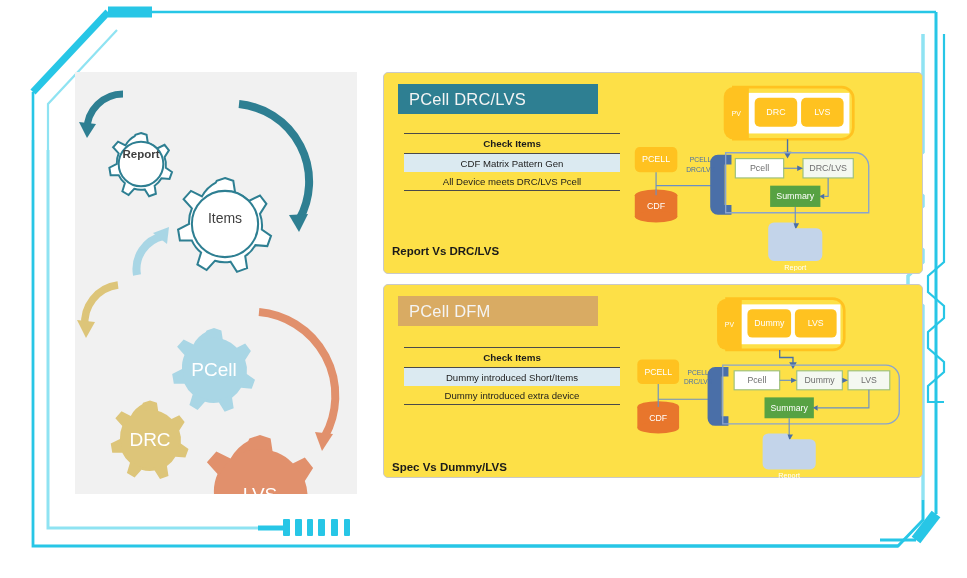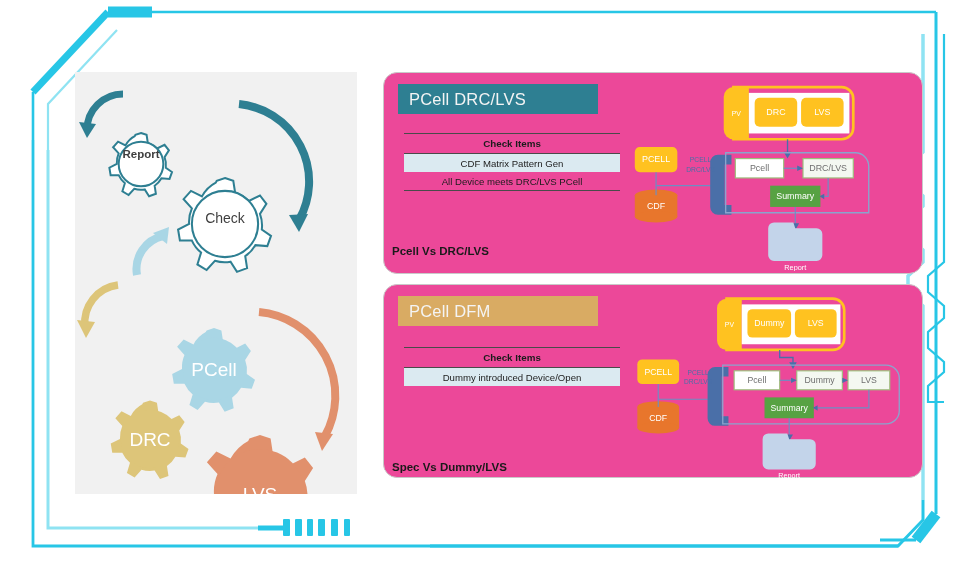--- a/index.html
+++ b/index.html
@@ -30,23 +30,23 @@
   }
   .gl-stdcell { left: 20px;  top: 76px;  width: 92px; font-size: 11.5px; color: #3f3f3f; font-weight: 600; }
   .gl-sram    { left: 104px; top: 138px; width: 92px; font-size: 14px;   color: #3f3f3f; }
   .gl-pcell   { left: 84px;  top: 287px; width: 110px; font-size: 19px;  color: #ffffff; }
   .gl-drc     { left: 20px;  top: 357px; width: 110px; font-size: 19px;  color: #ffffff; }
   .gl-lvs     { left: 130px; top: 412px; width: 110px; font-size: 19px;  color: #ffffff; }
 
   
   .card {
     position: absolute;
-    background: #ec4899;
+    background: #fde047;
     border: 1px solid #c9c9c9;
-    border-radius: 14px;
+    border-radius: 5px;
     box-sizing: border-box;
   }
   #card-top    { left: 383px; top: 72px;  width: 540px; height: 202px; }
   #card-bottom { left: 383px; top: 284px; width: 540px; height: 194px; }
 
   .card-header {
     position: absolute; left: 14px; top: 11px;
     width: 200px; height: 30px;
     display: flex; align-items: center;
     padding-left: 11px; box-sizing: border-box;
@@ -217,41 +217,41 @@
 
         <path d="M 43 213 A 38 38 0 0 0 10 255" stroke="#ddc579" stroke-width="7.5"></path>
         <path d="M 2 248 L 11 266 L 20 250 Z" fill="#ddc579" stroke="none"></path>
 
         <path d="M 184 240 A 84 84 0 0 1 250 364" stroke="#e1906c" stroke-width="8"></path>
         <path d="M 240 360 L 247 379 L 258 362 Z" fill="#e1906c" stroke="none"></path>
       </g>
     </svg>
 
     <div class="gear-label gl-stdcell">Report</div>
-    <div class="gear-label gl-sram">Check</div>
+    <div class="gear-label gl-sram">Items</div>
     <div class="gear-label gl-pcell">PCell</div>
     <div class="gear-label gl-drc">DRC</div>
     <div class="gear-label gl-lvs">LVS</div>
   </div>
 
   <div class="card" id="card-top">
     <div class="card-header">PCell DRC/LVS</div>
 
     <table class="check-table">
       <thead>
         <tr>
             <th>Check Items</th>
           </tr>
       </thead>
       <tbody>
         <tr class="row-hl">
           <td>CDF Matrix Pattern Gen</td>
         </tr>
         <tr class="row-last">
-          <td>All Device meets DRC/LVS PCell</td>
+          <td>All Device meets DRC/LVS Pcell</td>
         </tr>
       </tbody>
     </table>
 
     <div class="flow" id="flow-top">
       <svg width="290" height="190" viewBox="0 0 150 98" xmlns="http://www.w3.org/2000/svg">
 
         <path d="M 54 3 L 110 3 A 6 6 0 0 1 116 9 L 116 24 A 6 6 0 0 1 110 30 L 54 30 Z" fill="none" stroke="#ffc220" stroke-width="1.4"></path>
         <path d="M 54 3 L 62 3 L 62 30 L 54 30 A 5 5 0 0 1 49 25 L 49 8 A 5 5 0 0 1 54 3 Z" fill="#ffc220"></path>
         <rect x="62" y="6" width="52" height="21" fill="#ffffff"></rect>
@@ -298,35 +298,38 @@
         <polygon points="101,58.2 101,61 98.5,59.5" fill="#4a6fa8"></polygon>
 
         <line x1="86" y1="65" x2="86" y2="74" stroke="#6b8fc4" stroke-width="0.6"></line>
         <polygon points="84,73.5 88,73.5 86,77" fill="#4a6fa8"></polygon>
         <path d="M 72 76 A 3 3 0 0 1 75 73 L 85 73 L 86 76 L 97 76 A 3 3 0 0 1 100 79
                  L 100 90 A 3 3 0 0 1 97 93 L 75 93 A 3 3 0 0 1 72 90 Z" fill="#c3d4ea"></path>
         <text class="flowlabel" x="86" y="96.5" style="font-size:3.8px" fill="#9aa6b8">Report</text>
       </svg>
     </div>
 
-    <div class="card-caption">Pcell Vs DRC/LVS</div>
+    <div class="card-caption">Report Vs DRC/LVS</div>
   </div>
 
   <div class="card" id="card-bottom">
     <div class="card-header">PCell DFM</div>
 
     <table class="check-table">
       <thead>
         <tr>
             <th>Check Items</th>
           </tr>
       </thead>
       <tbody>
         <tr class="row-hl">
-          <td>Dummy introduced Device/Open</td>
+          <td>Dummy introduced Short/Items</td>
+        </tr>
+        <tr class="row-last">
+          <td>Dummy introduced extra device</td>
         </tr>
       </tbody>
     </table>
 
     <div class="flow" id="flow-bottom">
       <svg width="290" height="186" viewBox="0 0 150 98" xmlns="http://www.w3.org/2000/svg">
 
         <path d="M 50 3 L 106 3 A 6 6 0 0 1 112 9 L 112 24 A 6 6 0 0 1 106 30 L 50 30 Z" fill="none" stroke="#ffc220" stroke-width="1.4"></path>
         <path d="M 50 3 L 58 3 L 58 30 L 50 30 A 5 5 0 0 1 45 25 L 45 8 A 5 5 0 0 1 50 3 Z" fill="#ffc220"></path>
         <rect x="58" y="6" width="52" height="21" fill="#ffffff"></rect>

